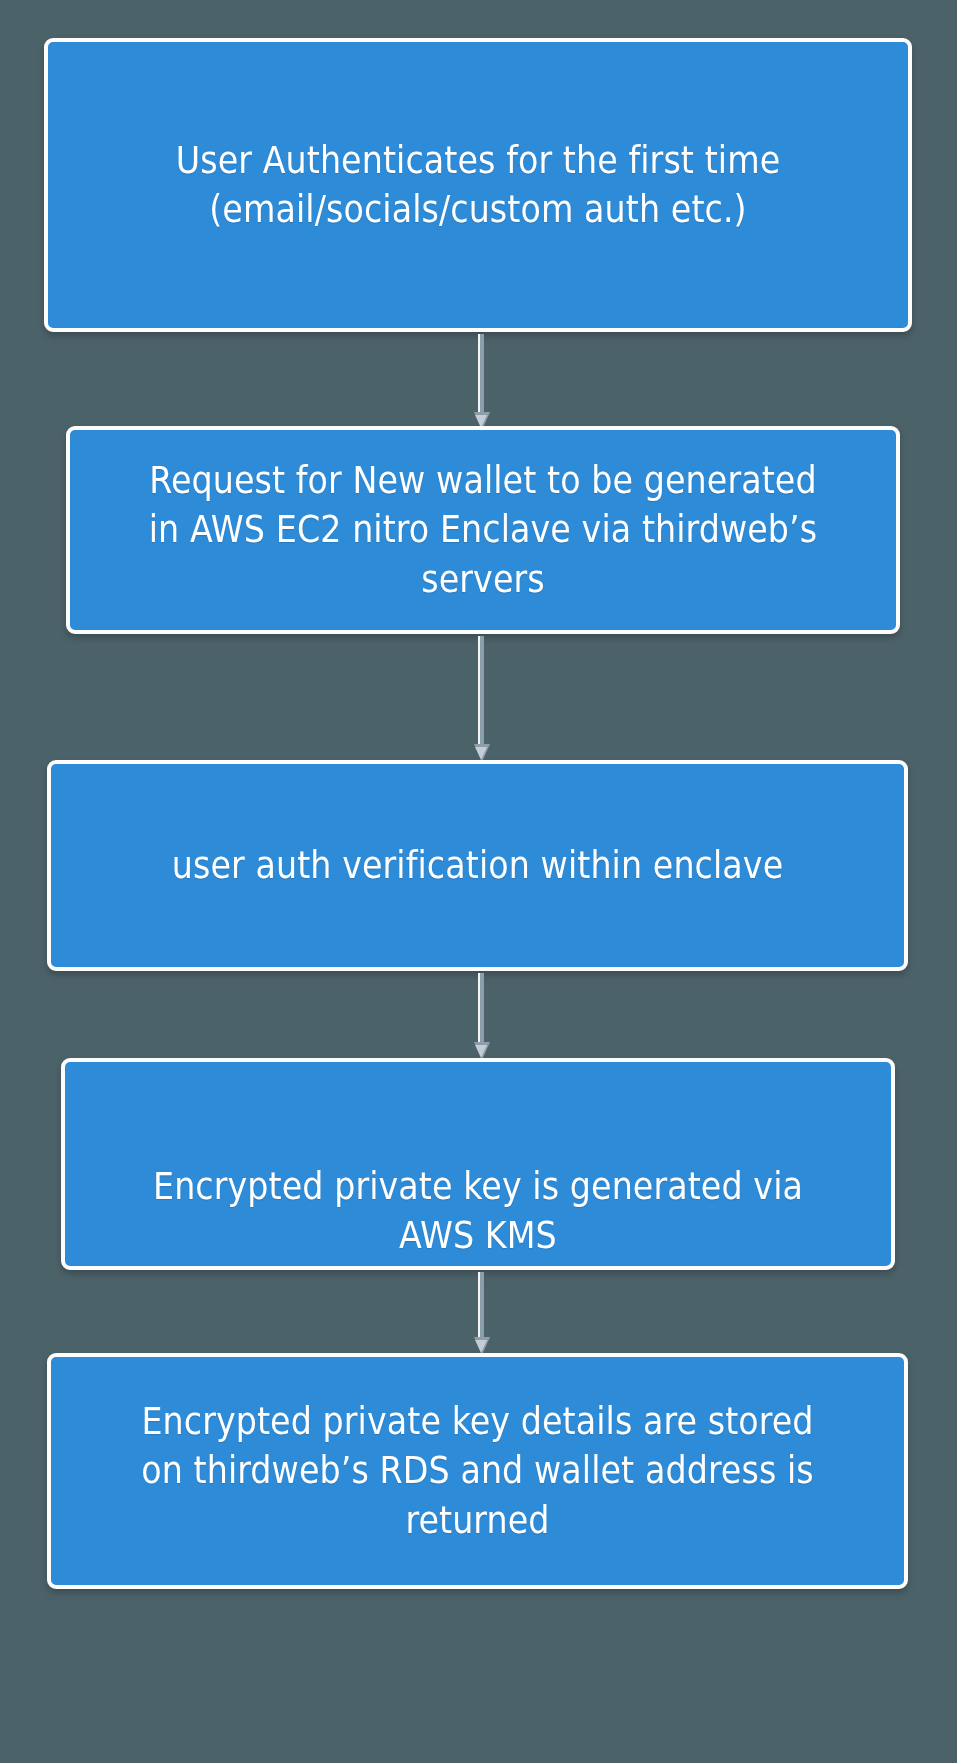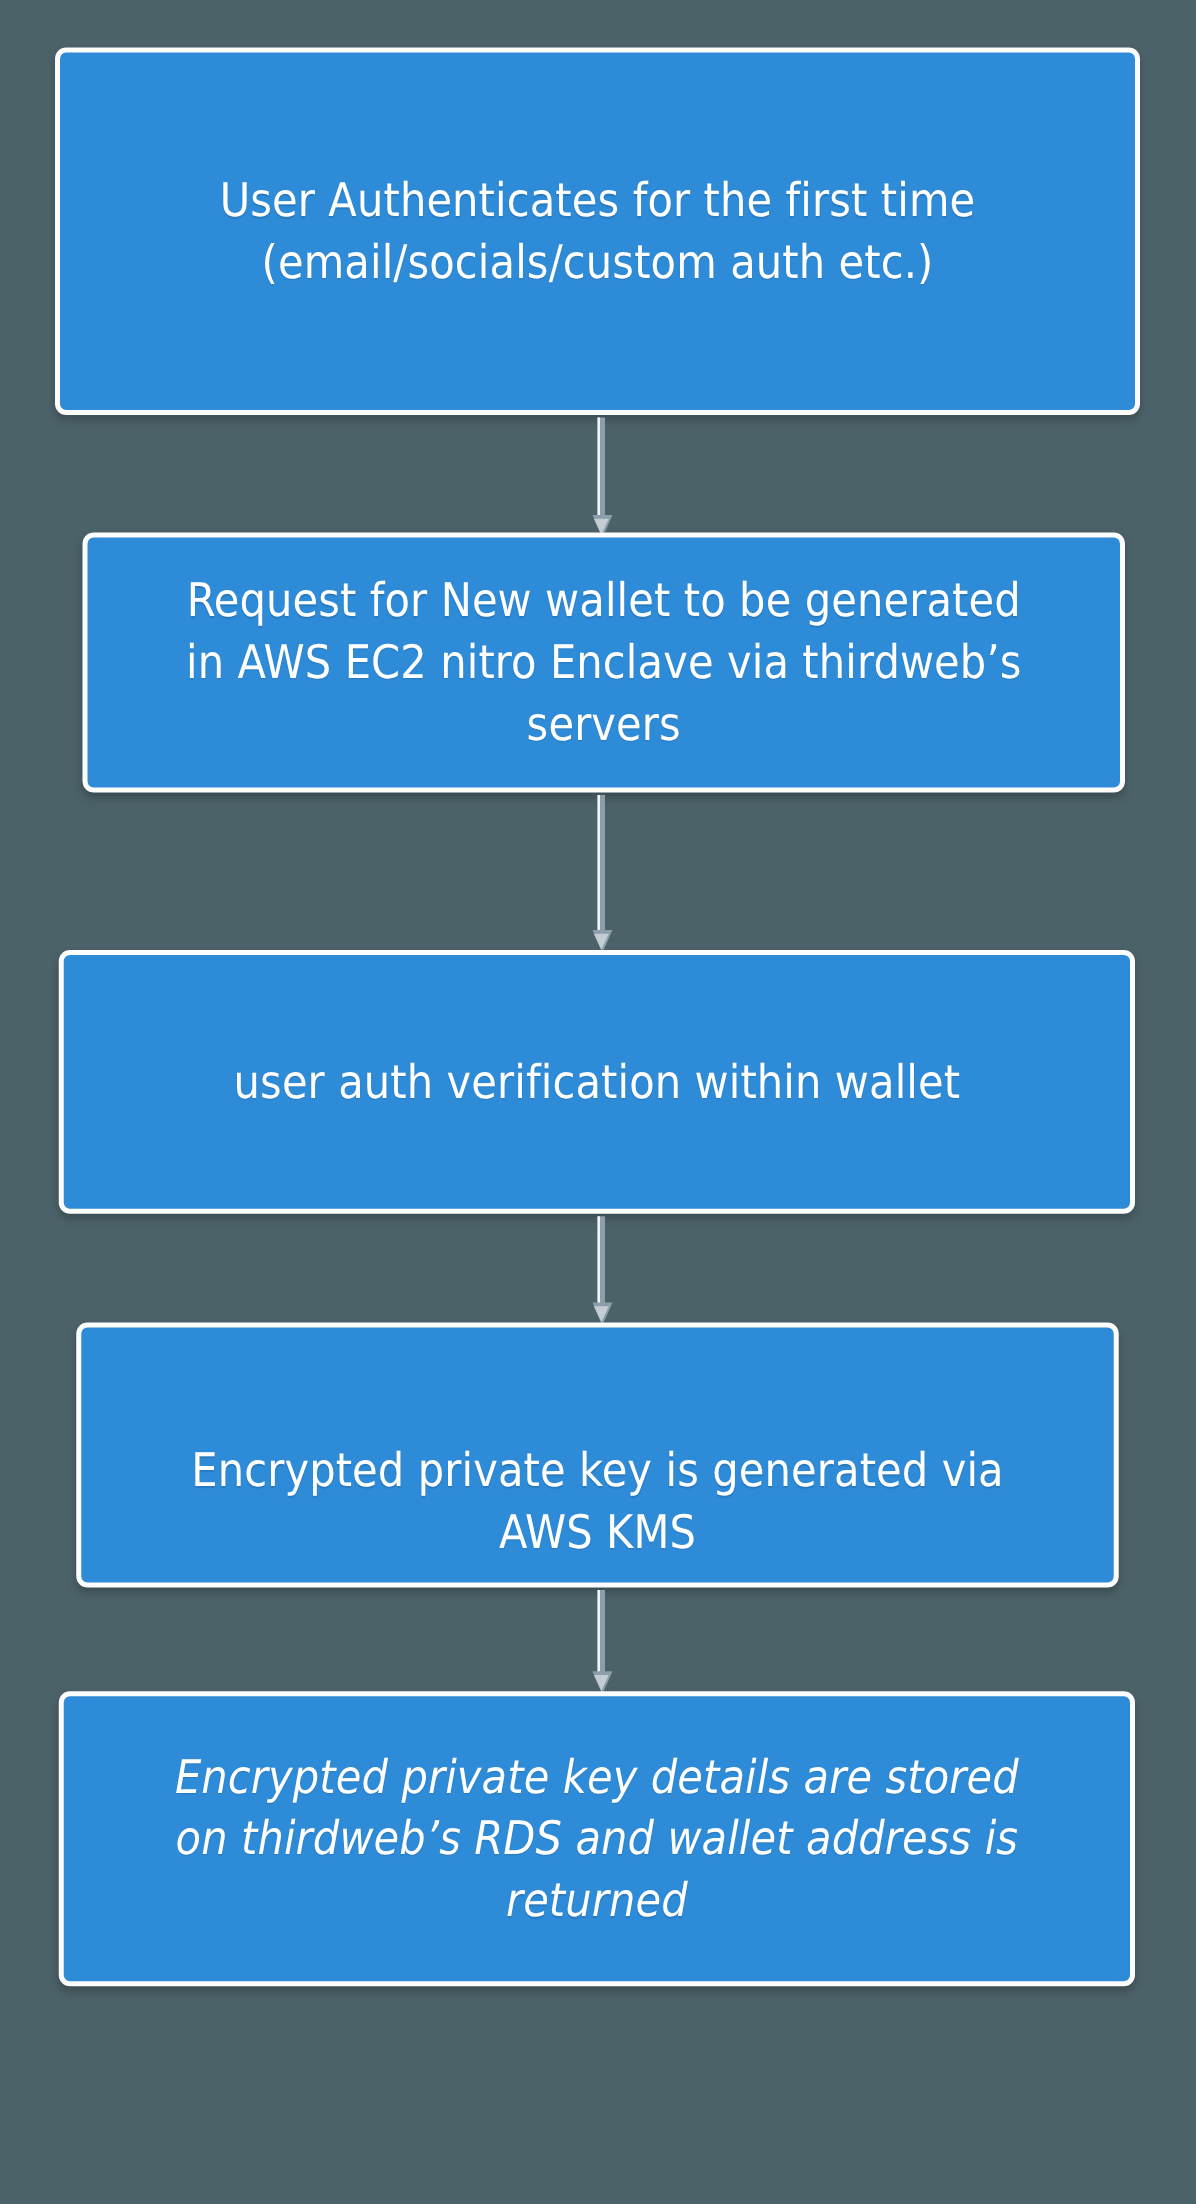--- a/index.html
+++ b/index.html
@@ -25,40 +25,40 @@
   .node {
     position: absolute;
     box-sizing: border-box;
     background: #2e8bd8;
     border: 4px solid #fdfdfd;
     border-radius: 9px;
     box-shadow: 0 4px 7px rgba(0,0,0,0.22);
     display: flex;
     align-items: center;
     justify-content: center;
-    padding: 16px 18px;
+    padding: 6px 18px;
   }
 
   .node-label {
     color: #ffffff;
     text-align: center;
     font-size: 37px;
     line-height: 1.33;
     font-weight: 400;
     letter-spacing: 0.1px;
     white-space: pre-line;
     text-shadow: 0 1px 1px rgba(0,0,0,0.13);
   }
 
   
   #node-1 { left: 44px;  top: 38px;   width: 868px; height: 294px; }
   #node-2 { left: 66px;  top: 426px;  width: 834px; height: 208px; }
   #node-3 { left: 47px;  top: 760px;  width: 861px; height: 211px; }
   #node-4 { left: 61px;  top: 1058px; width: 834px; height: 212px; align-items: flex-end; }
-  #node-5 { left: 47px;  top: 1353px; width: 861px; height: 238px; font-style: italic; }
+  #node-5 { left: 47px;  top: 1353px; width: 861px; height: 238px; }
 
   #node-5 { height: 236px; }
 
   
   .connector {
     position: absolute;
     left: 474px;
     width: 12px;
   }
   .connector .line {
@@ -119,21 +119,21 @@
 servers</span>
   </div>
 
   <div class="connector" id="conn-2">
     <div class="line"></div>
     <div class="head"></div>
     <div class="head-hl"></div>
   </div>
 
   <div class="node" id="node-3">
-    <span class="node-label">user auth verification within wallet</span>
+    <span class="node-label">user auth verification within enclave</span>
   </div>
 
   <div class="connector" id="conn-3">
     <div class="line"></div>
     <div class="head"></div>
     <div class="head-hl"></div>
   </div>
 
   <div class="node" id="node-4">
     <span class="node-label">Encrypted private key is generated via

